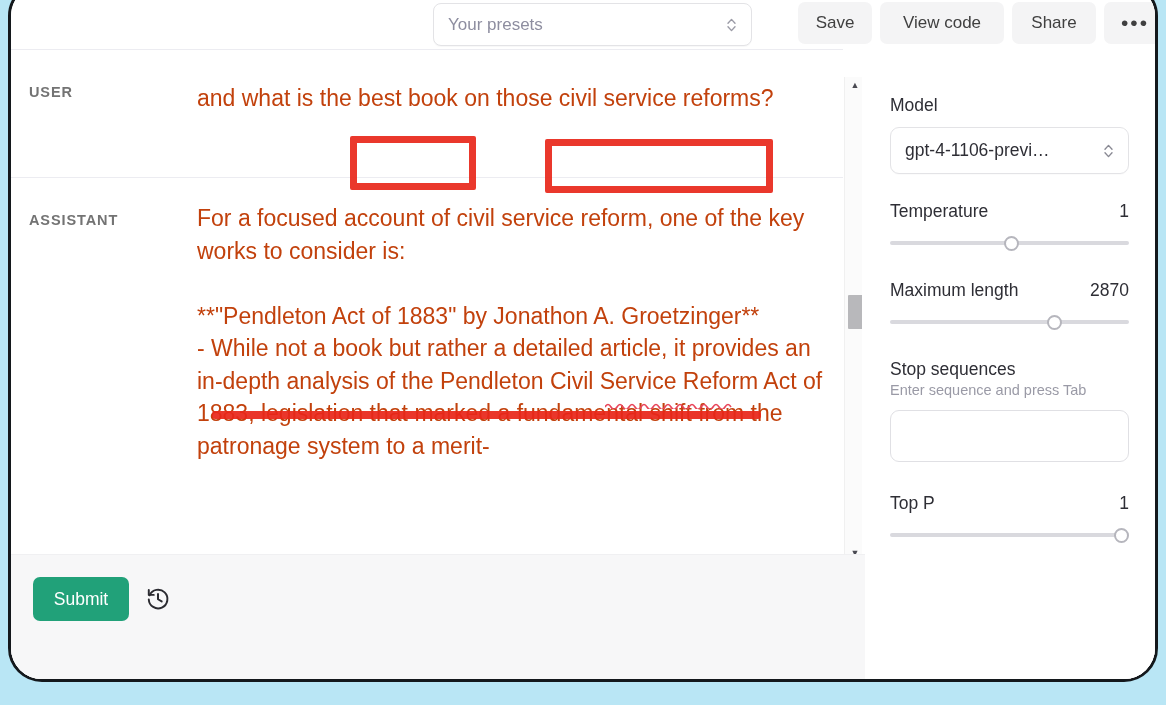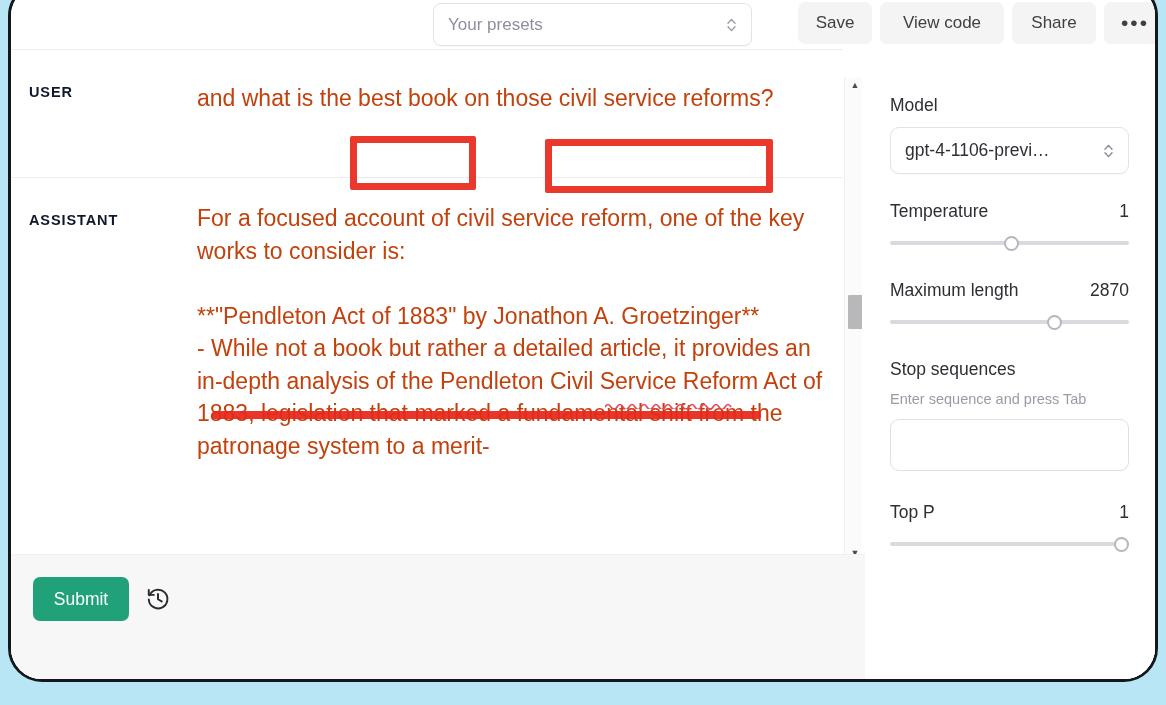--- a/index.html
+++ b/index.html
@@ -106,21 +106,21 @@
     padding: 0 18px;
     border-top: 1px solid #ececf1;
   }
   .role {
     width: 168px;
     flex: 0 0 168px;
     padding-top: 34px;
     font-size: 14.5px;
     font-weight: bold;
     letter-spacing: 0.9px;
-    color: #0f172a;
+    color: #737373;
   }
   .msg-text {
     flex: 1;
     padding: 27px 0 27px 0;
     font-size: 23px;
     line-height: 32.5px;
     color: #c2410c;
     white-space: pre-wrap;
   }
   #row-user   { height: 128px; }
@@ -257,21 +257,21 @@
     top: 3px;
     width: 15px; height: 15px;
     background: #ffffff;
     border: 2px solid #b6b6bd;
     border-radius: 50%;
   }
 
   .stop-hint {
     font-size: 14.5px;
     color: #9a9aa6;
-    margin-top: 11px;
+    margin-top: 2px;
     margin-bottom: 12px;
   }
   .stop-input {
     width: 239px;
     height: 52px;
     border: 1px solid #e0e0e4;
     border-radius: 9px;
     background: #fff;
     font-family: "Liberation Sans", sans-serif;
     font-size: 16px;

